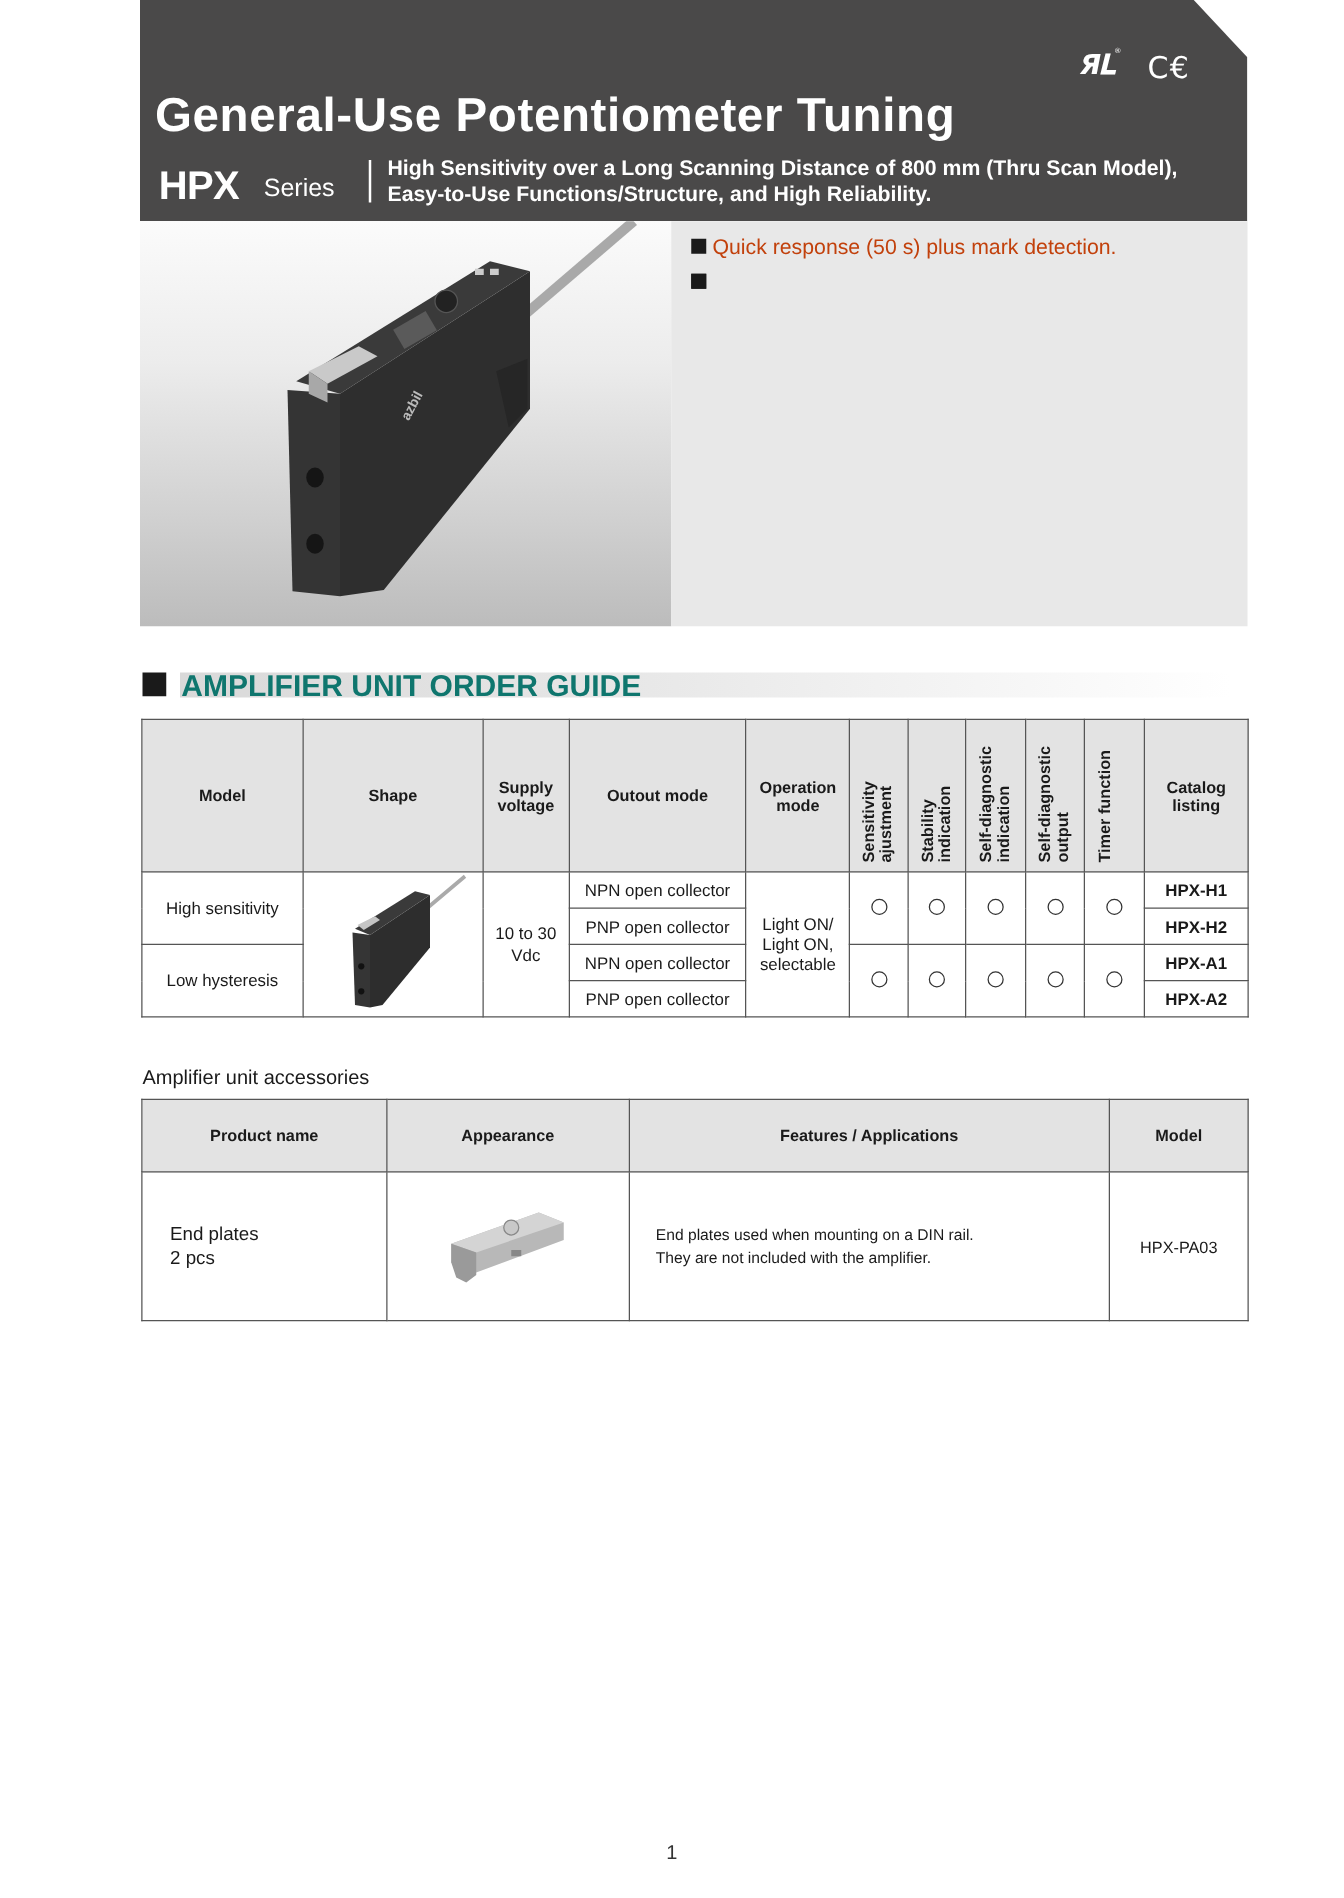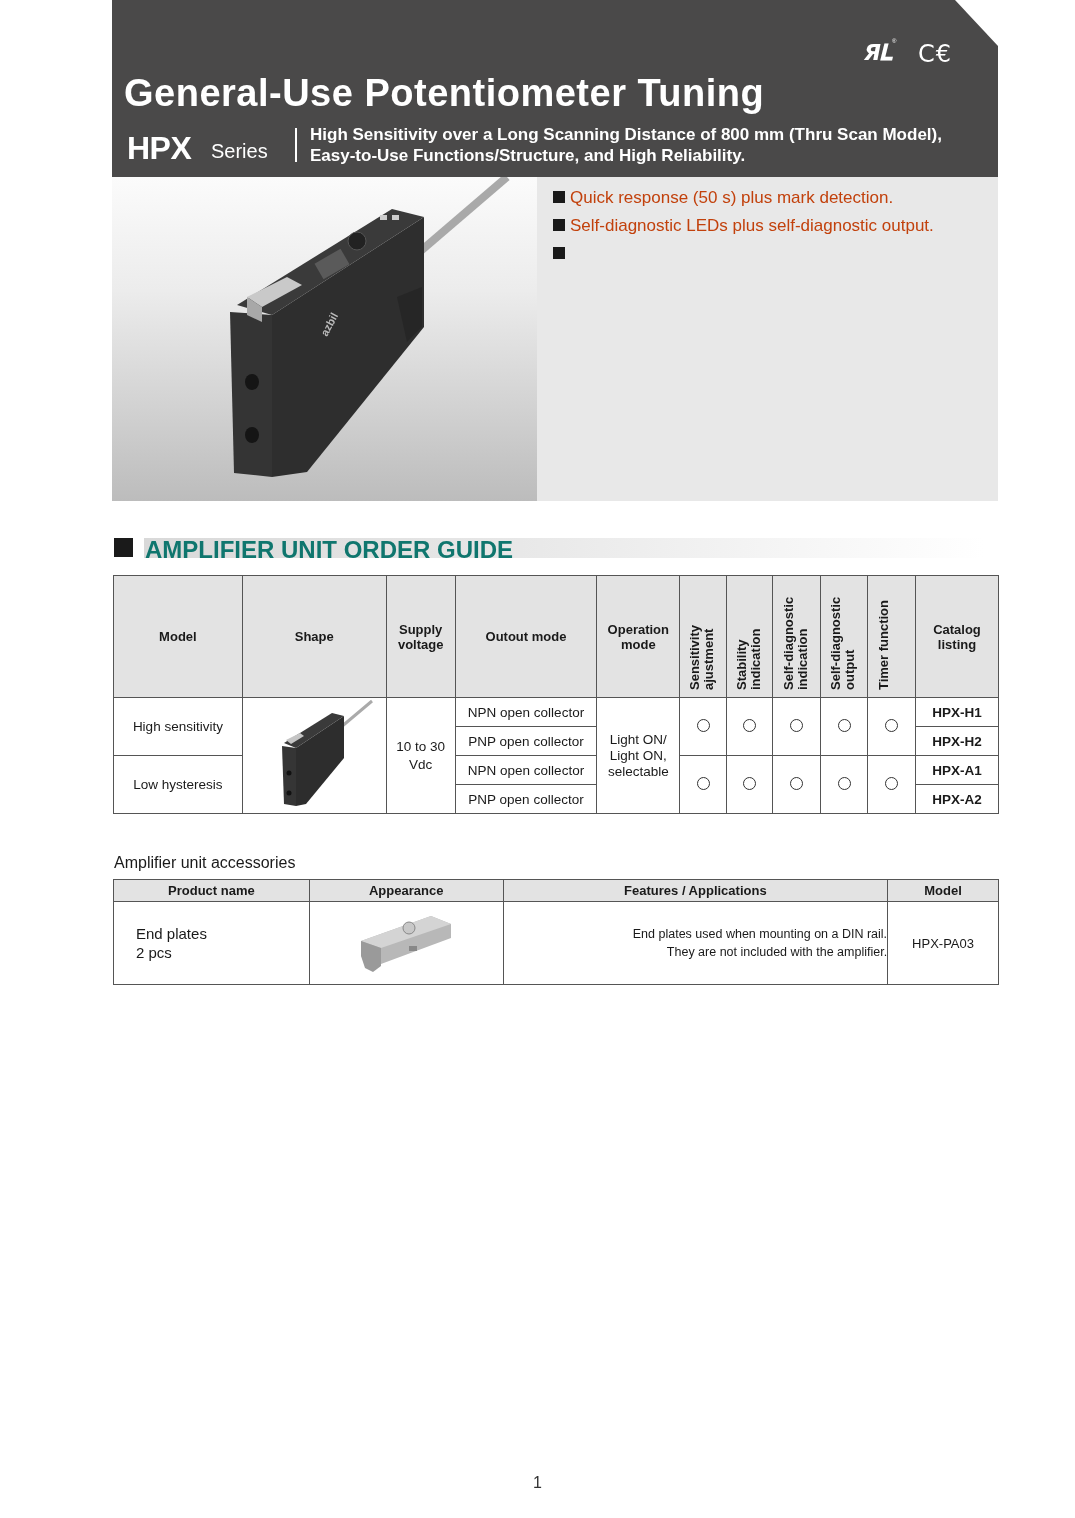--- a/index.html
+++ b/index.html
@@ -42,25 +42,25 @@
   .order { left: 113px; top: 575px; width: 886px; }
   .order td, .order th { border: 1px solid #555; padding: 0; text-align: center; vertical-align: middle; font-size: 13.5px; }
   .order th { background: #e3e3e3; font-weight: bold; font-size: 13px; line-height: 15px; height: 114px; }
   .order td { height: 28px; }
   .vert { writing-mode: vertical-rl; transform: rotate(180deg); display: inline-block; text-align: left; line-height: 14px; white-space: nowrap; height: 106px; }
   .circle { display: inline-block; width: 11px; height: 11px; border: 1px solid #333; border-radius: 50%; }
   .bold { font-weight: bold; }
 
   .acc-title { position: absolute; left: 114px; top: 854px; font-size: 16px; font-weight: normal; }
   .acc { left: 113px; top: 879px; width: 886px; }
-  .acc th, .acc td { border: 1px solid #555; padding: 0; }
+  .acc th, .acc td { border: 1px solid #555; padding: 18px; }
   .acc th { background: #e3e3e3; height: 21px; font-size: 13px; font-weight: bold; text-align: center; }
   .acc td { height: 82px; vertical-align: middle; }
   .acc .pname { font-size: 15px; padding-left: 22px; line-height: 19px; }
-  .acc .feat-txt { font-size: 12.5px; padding-left: 21px; line-height: 18px; text-align: right; }
+  .acc .feat-txt { font-size: 12.5px; padding-left: 21px; line-height: 18px; }
   .acc .model { text-align: center; font-weight: normal; font-size: 13px; }
 
   .page-num { position: absolute; left: 533px; top: 1474px; font-size: 16px; color: #333; }
 </style>
 </head>
 <body>
 
 <div class="banner"></div>
 <span class="cert cert-ul">Я𝐋</span>
 <span class="cert-reg">®</span>
@@ -99,21 +99,21 @@
 
   <ellipse cx="140" cy="205" rx="7" ry="8" fill="#151515"></ellipse>
   <ellipse cx="140" cy="258" rx="7" ry="8" fill="#151515"></ellipse>
 
   <text x="215" y="160" fill="#bbb" font-size="11" font-family="Liberation Sans, sans-serif" font-weight="bold" transform="rotate(-62 215 160)">azbil</text>
 </svg>
 
 <div class="hero-panel"></div>
 <ul class="feat-list">
   <li class="feat"><span class="sq"></span><span>Quick response (50 s) plus mark detection.</span></li>
-  <li class="feat"><span class="sq"></span><span>Self-diagnostic LEDs plus self-diagnostic output.</span></li>
+  <li class="feat"><span class="sq"></span></li>
   <li class="feat"><span class="sq"></span></li>
 </ul>
 
 <div class="sec-bar"></div>
 <div class="sec-sq"></div>
 <div class="sec-title">AMPLIFIER UNIT ORDER GUIDE</div>
 
 <table class="order">
   <colgroup>
     <col style="width:129px">

